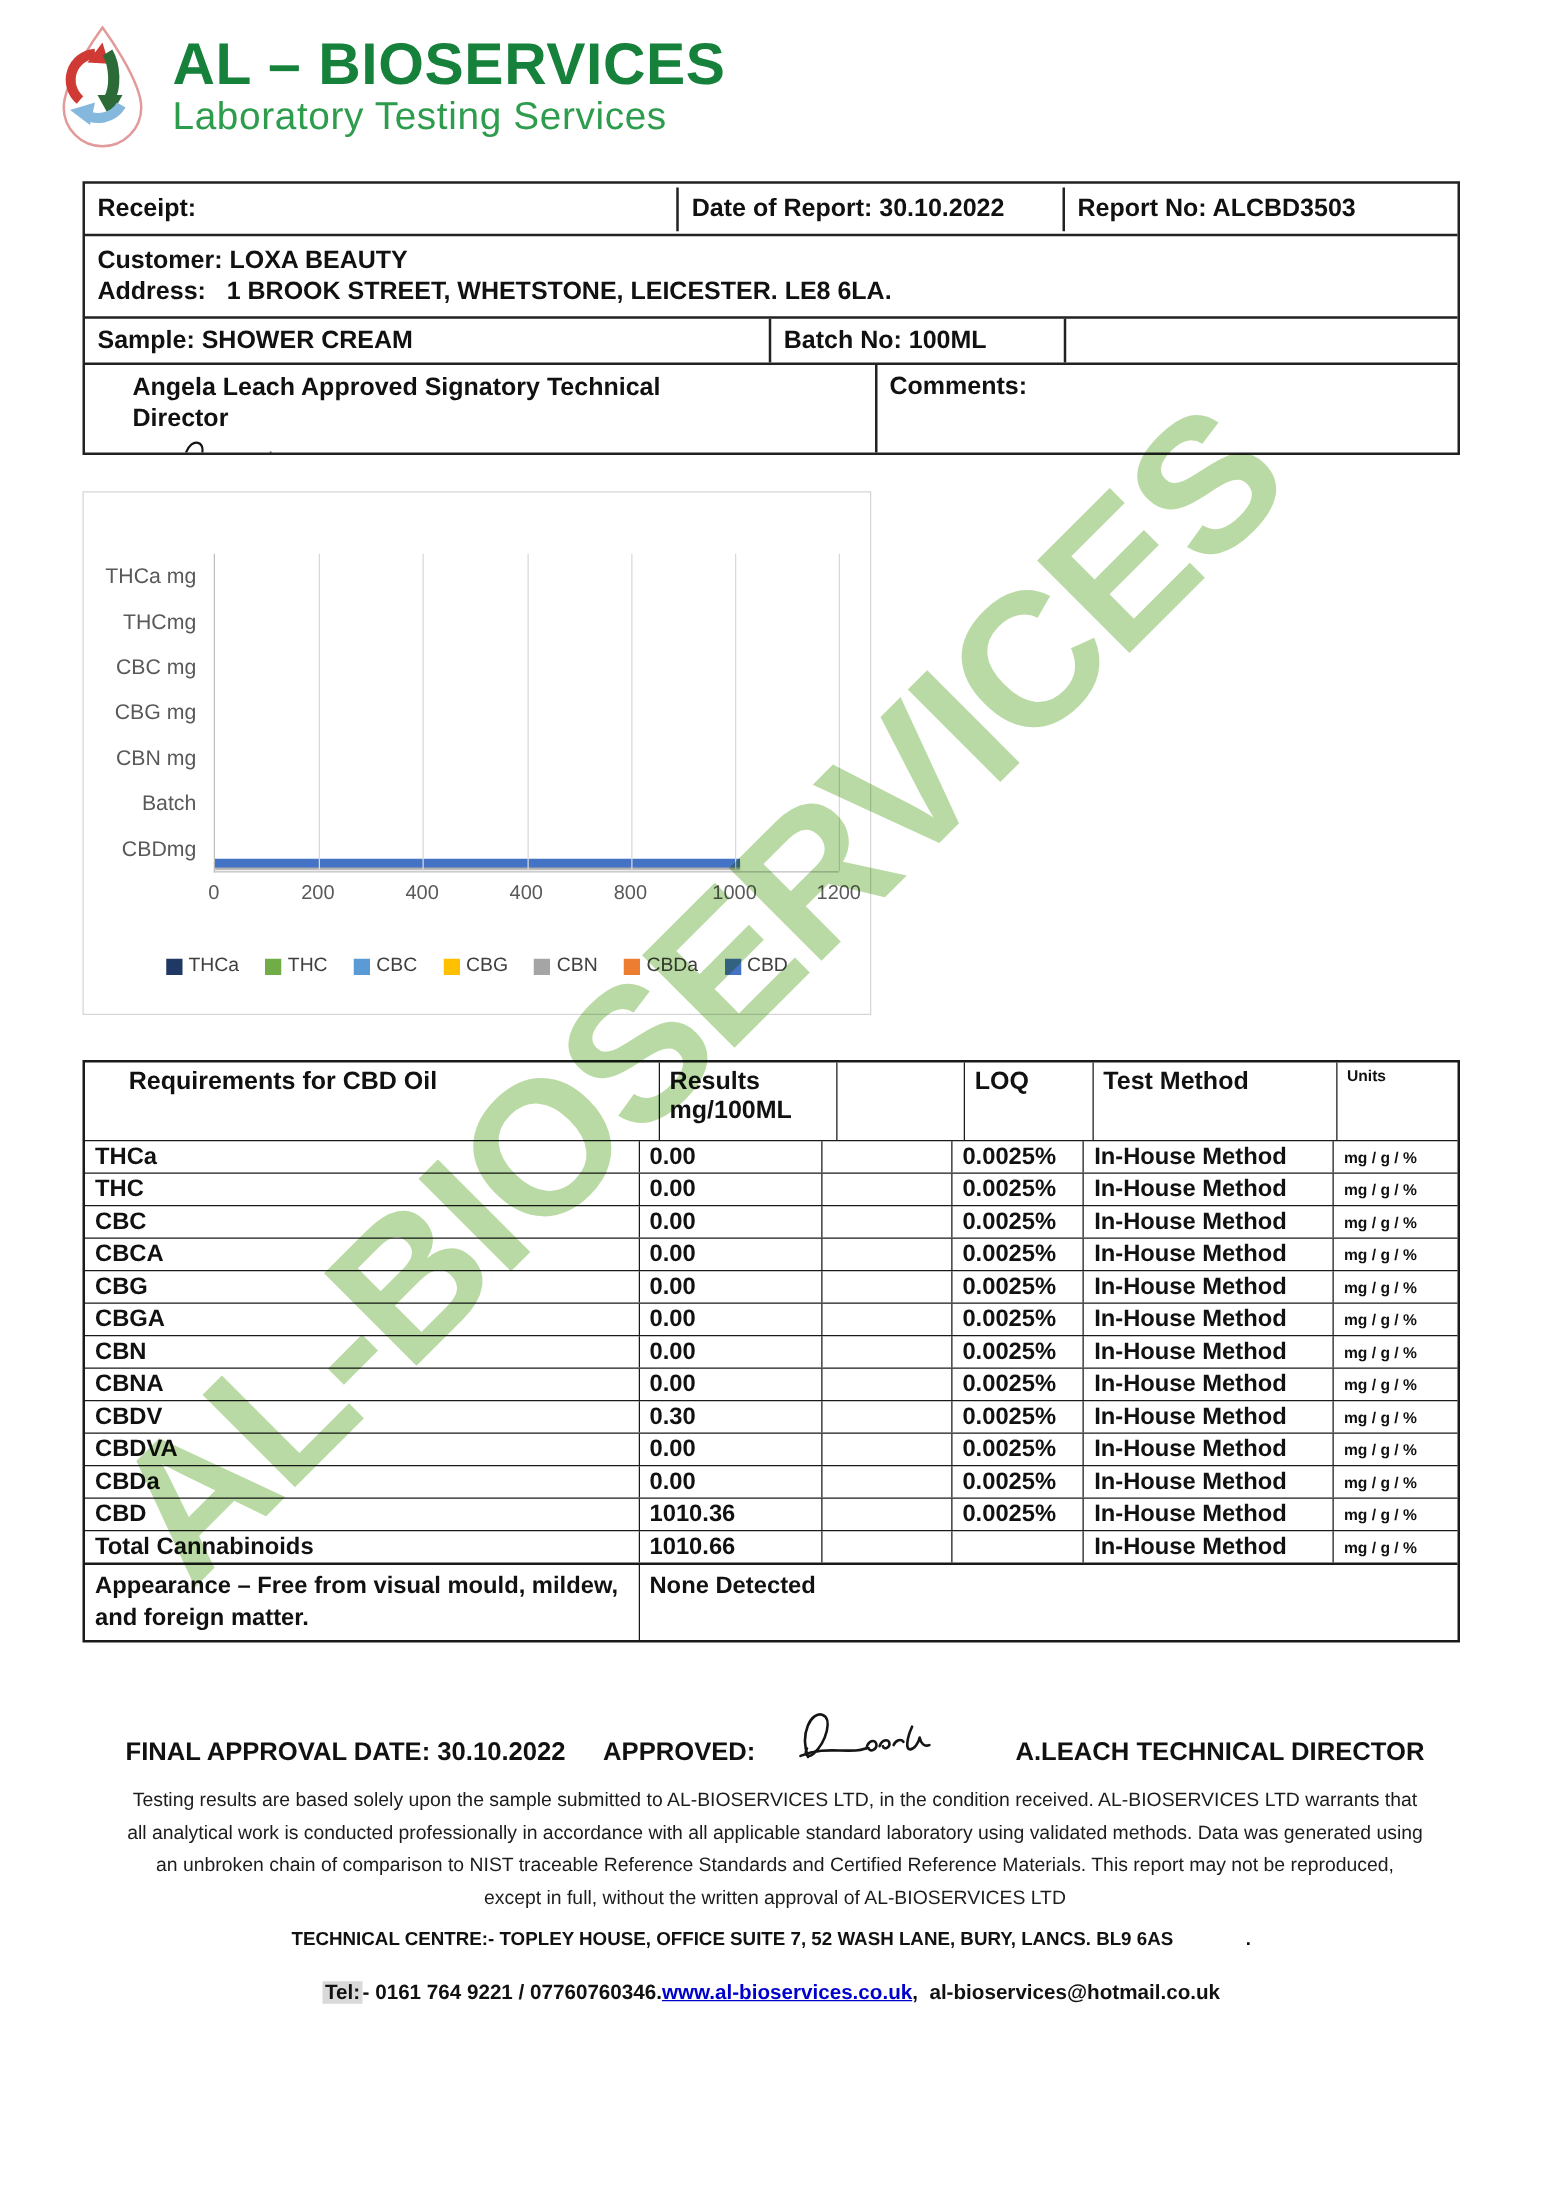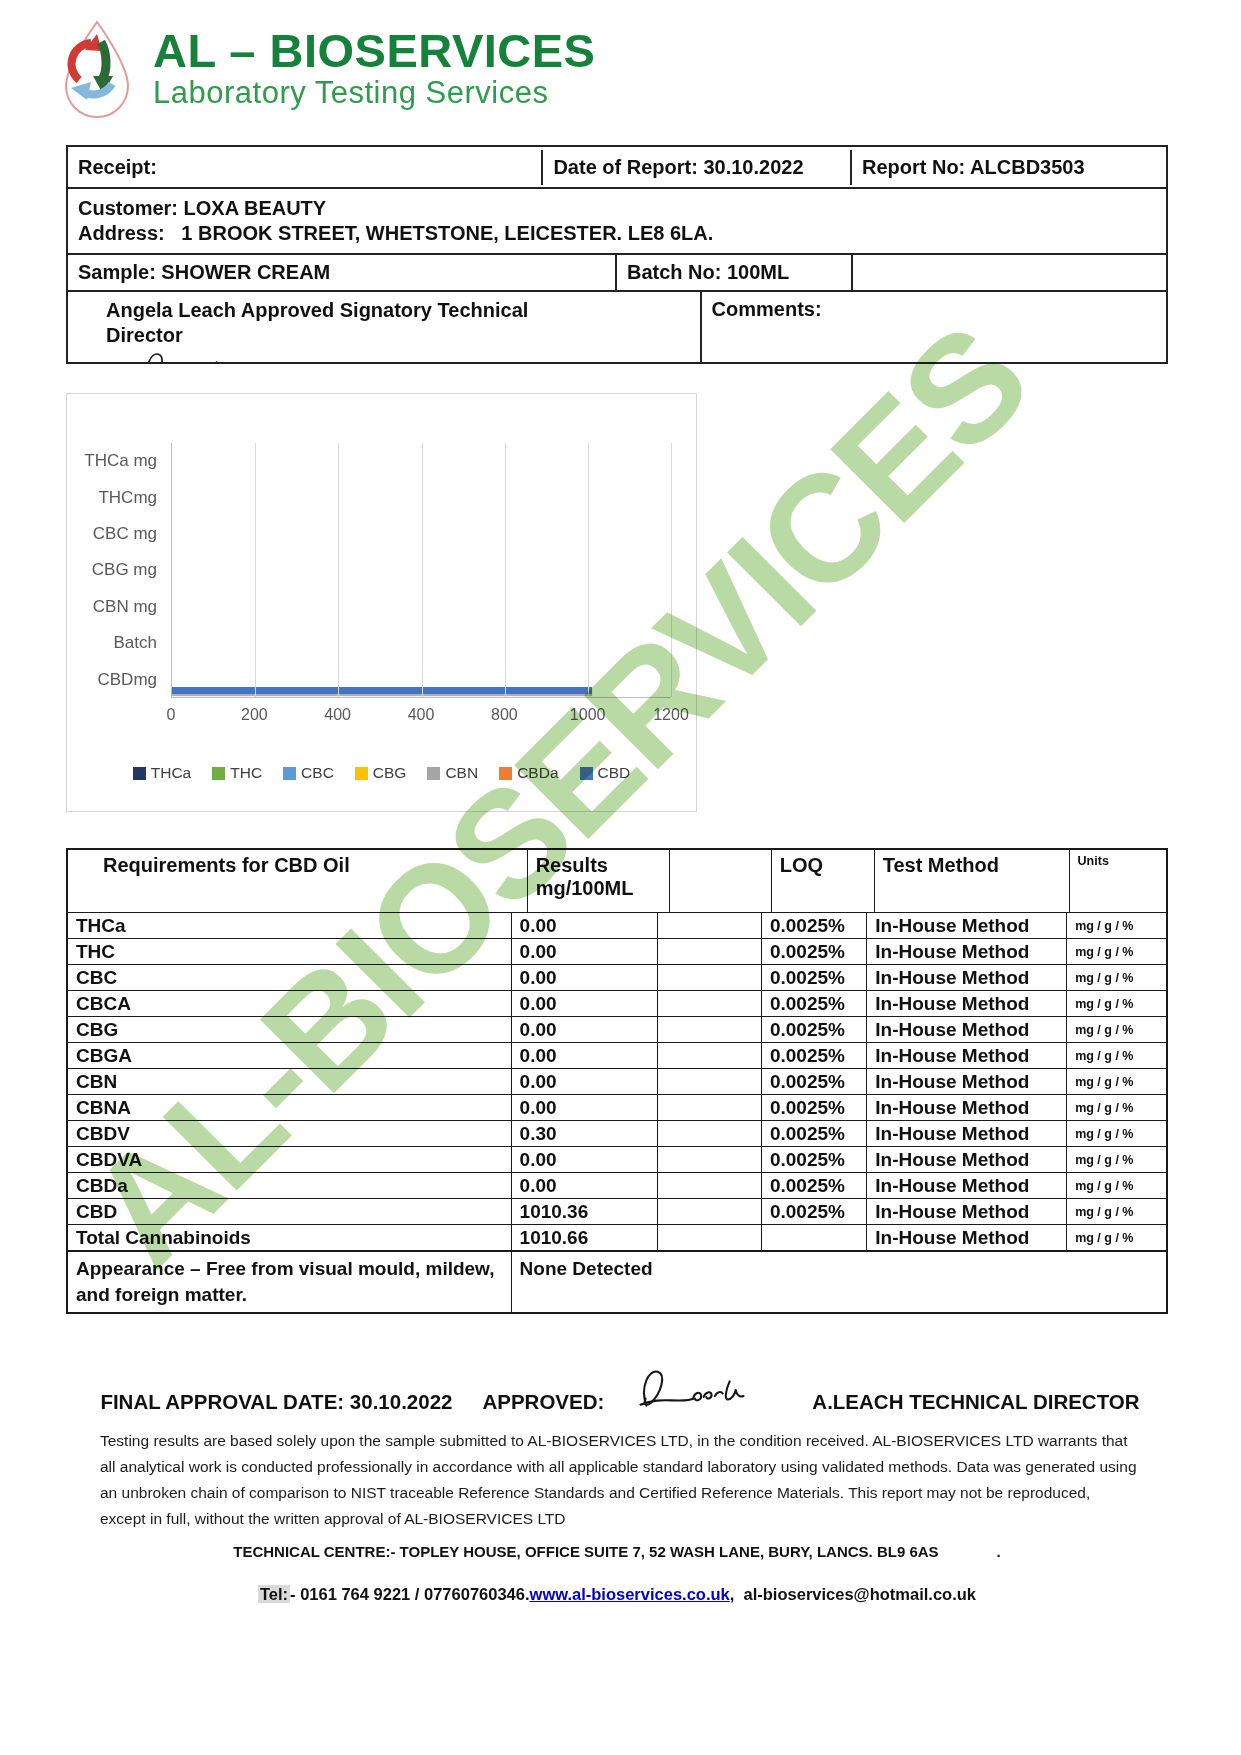--- a/index.html
+++ b/index.html
@@ -1,21 +1,21 @@
 <!DOCTYPE html>
 <html><head>
 <meta charset="utf-8">
 <style>
   html,body{margin:0;padding:0;}
   body{
     width:1241px;height:1755px;position:relative;background:#ffffff;
     font-family:"Liberation Sans",sans-serif;color:#111;overflow:hidden;
   }
   
-  .logo-block{position:absolute;left:57px;top:18px;display:flex;align-items:center;gap:16px;}
+  .logo-block{position:absolute;left:42px;top:18px;display:flex;align-items:center;gap:16px;}
   .logo-drop{width:80px;height:102px;}
   .logo-text .t1{font-size:47px;font-weight:bold;color:#15813a;line-height:1.02;letter-spacing:.5px;}
   .logo-text .t2{font-size:31px;font-weight:400;color:#2d9c4d;margin-top:1px;letter-spacing:.5px;}
   
   .info-table{position:absolute;left:66px;top:145px;width:1102px;border:2px solid #222;box-sizing:border-box;font-weight:bold;font-size:20px;}
   .irow{display:flex;box-sizing:border-box;border-top:2px solid #222;}
   .irow:first-child{border-top:none;}
   .icell{box-sizing:border-box;border-right:2px solid #222;padding:6px 10px;overflow:hidden;}
   .icell:last-child{border-right:none;}
   .r1{height:40px;align-items:center;}
@@ -51,21 +51,21 @@
   .c{box-sizing:border-box;border-right:1.5px solid #1a1a1a;padding:1px 8px;overflow:hidden;white-space:nowrap;}
   .thead .c{white-space:normal;padding-top:4px;}
   .c:last-child{border-right:none;}
   .units,.units-h{font-size:12.5px;}
   .units{line-height:24px;}
   .arow .c{white-space:normal;padding-top:4px;line-height:1.35;}
   
   .approval{position:absolute;left:40px;top:1376px;width:1160px;display:flex;justify-content:center;align-items:center;gap:30px;font-weight:bold;font-size:20.5px;}
   .approval .sig2{width:148px;height:52px;transform:translateY(-12px);}
   
-  .disclaimer{position:absolute;left:100px;top:1428px;width:1040px;font-size:15.5px;line-height:26px;color:#1c1c1c;}
+  .disclaimer{position:absolute;left:100px;top:1428px;width:1040px;text-align:center;font-size:15.5px;line-height:26px;color:#1c1c1c;}
   
   .footer1{position:absolute;left:66px;top:1543px;width:1102px;text-align:center;font-weight:bold;font-size:15px;}
   .footer1 .dot{margin-left:58px;}
   .footer2{position:absolute;left:66px;top:1585px;width:1102px;text-align:center;font-weight:bold;font-size:16.5px;}
   .tel-hl{background:#d9d9d9;padding:0 2px;}
   .weblink{color:#0000cc;text-decoration:underline;cursor:pointer;}
   
   .watermark{
     position:absolute;left:558px;top:795px;transform:translate(-50%,-50%) rotate(-45deg);
     font-size:152px;font-weight:bold;letter-spacing:-3px;white-space:nowrap;

